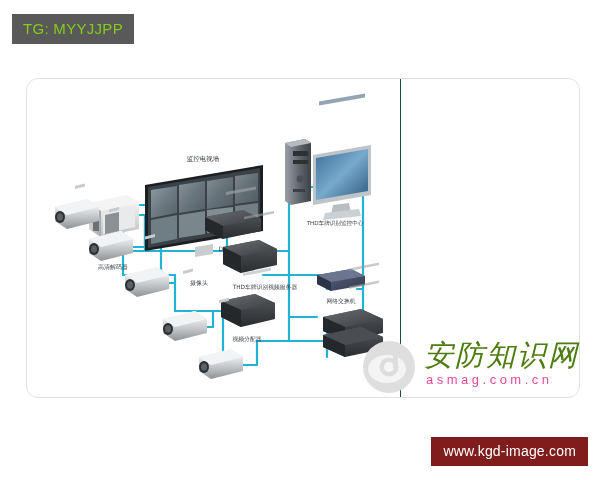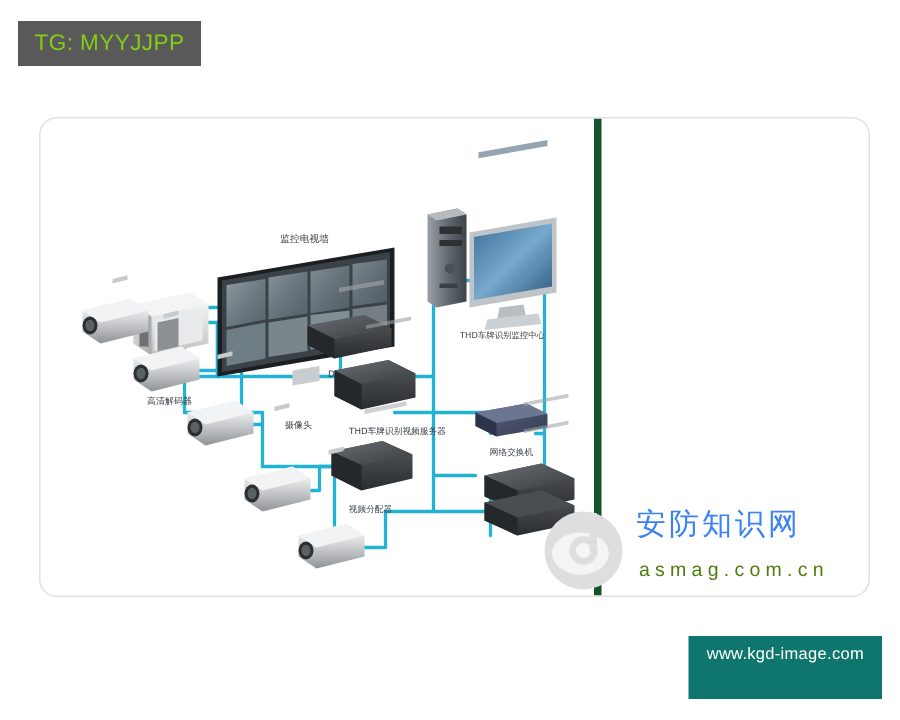--- a/index.html
+++ b/index.html
@@ -14,61 +14,62 @@
     position:absolute;left:12px;top:14px;
     background:#595959;color:#84cc16;
     font-size:15px;line-height:1;
     padding:7px 11px 8px 11px;
     letter-spacing:.3px;
     white-space:nowrap;
   }
   
   .url-badge{
     position:absolute;right:12px;bottom:14px;
-    background:#0f766e;color:#ffffff;
-    font-size:11px;line-height:1;
-    padding:7px 12px 24px 12px;
+    background:#7f1d1d;color:#ffffff;
+    font-size:14px;line-height:1;
+    padding:7px 12px 8px 12px;
     letter-spacing:.2px;
     white-space:nowrap;
   }
   
   .card{
     position:absolute;left:26px;top:78px;
     width:554px;height:320px;
     background:#ffffff;
     border:1px solid #e2e2e2;
     border-radius:12px;
     box-sizing:border-box;
     overflow:hidden;
   }
   
   .diagram{
     position:absolute;left:0;top:0;
     width:374px;height:318px;
-    border-right:5px solid #14532d;
+    border-right:1px solid #14532d;
     box-sizing:border-box;
   }
   .diagram svg{display:block;width:374px;height:318px;}
   
   .watermark{
     position:absolute;left:362px;top:338px;
     width:232px;height:62px;
     pointer-events:none;
   }
   .wm-eye{position:absolute;left:0;top:2px;width:54px;height:54px;}
   .wm-cn{
     position:absolute;left:62px;top:-2px;
-    font-size:20px;color:#3b82f6;
+    font-size:29px;color:#4d7c0f;
     letter-spacing:2px;
     font-family:"DejaVu Sans",sans-serif;
     white-space:nowrap;
+    font-style:italic;
   }
   .wm-en{
     position:absolute;left:64px;top:34px;
-    font-size:13px;color:#4d7c0f;
+    font-size:13px;color:#ec4899;
     letter-spacing:3.5px;
     white-space:nowrap;
   }
   .lbl{font-family:"DejaVu Sans",sans-serif;}
 </style>
 </head>
 <body>
 
 <div class="tag-badge">TG: MYYJJPP</div>
 

